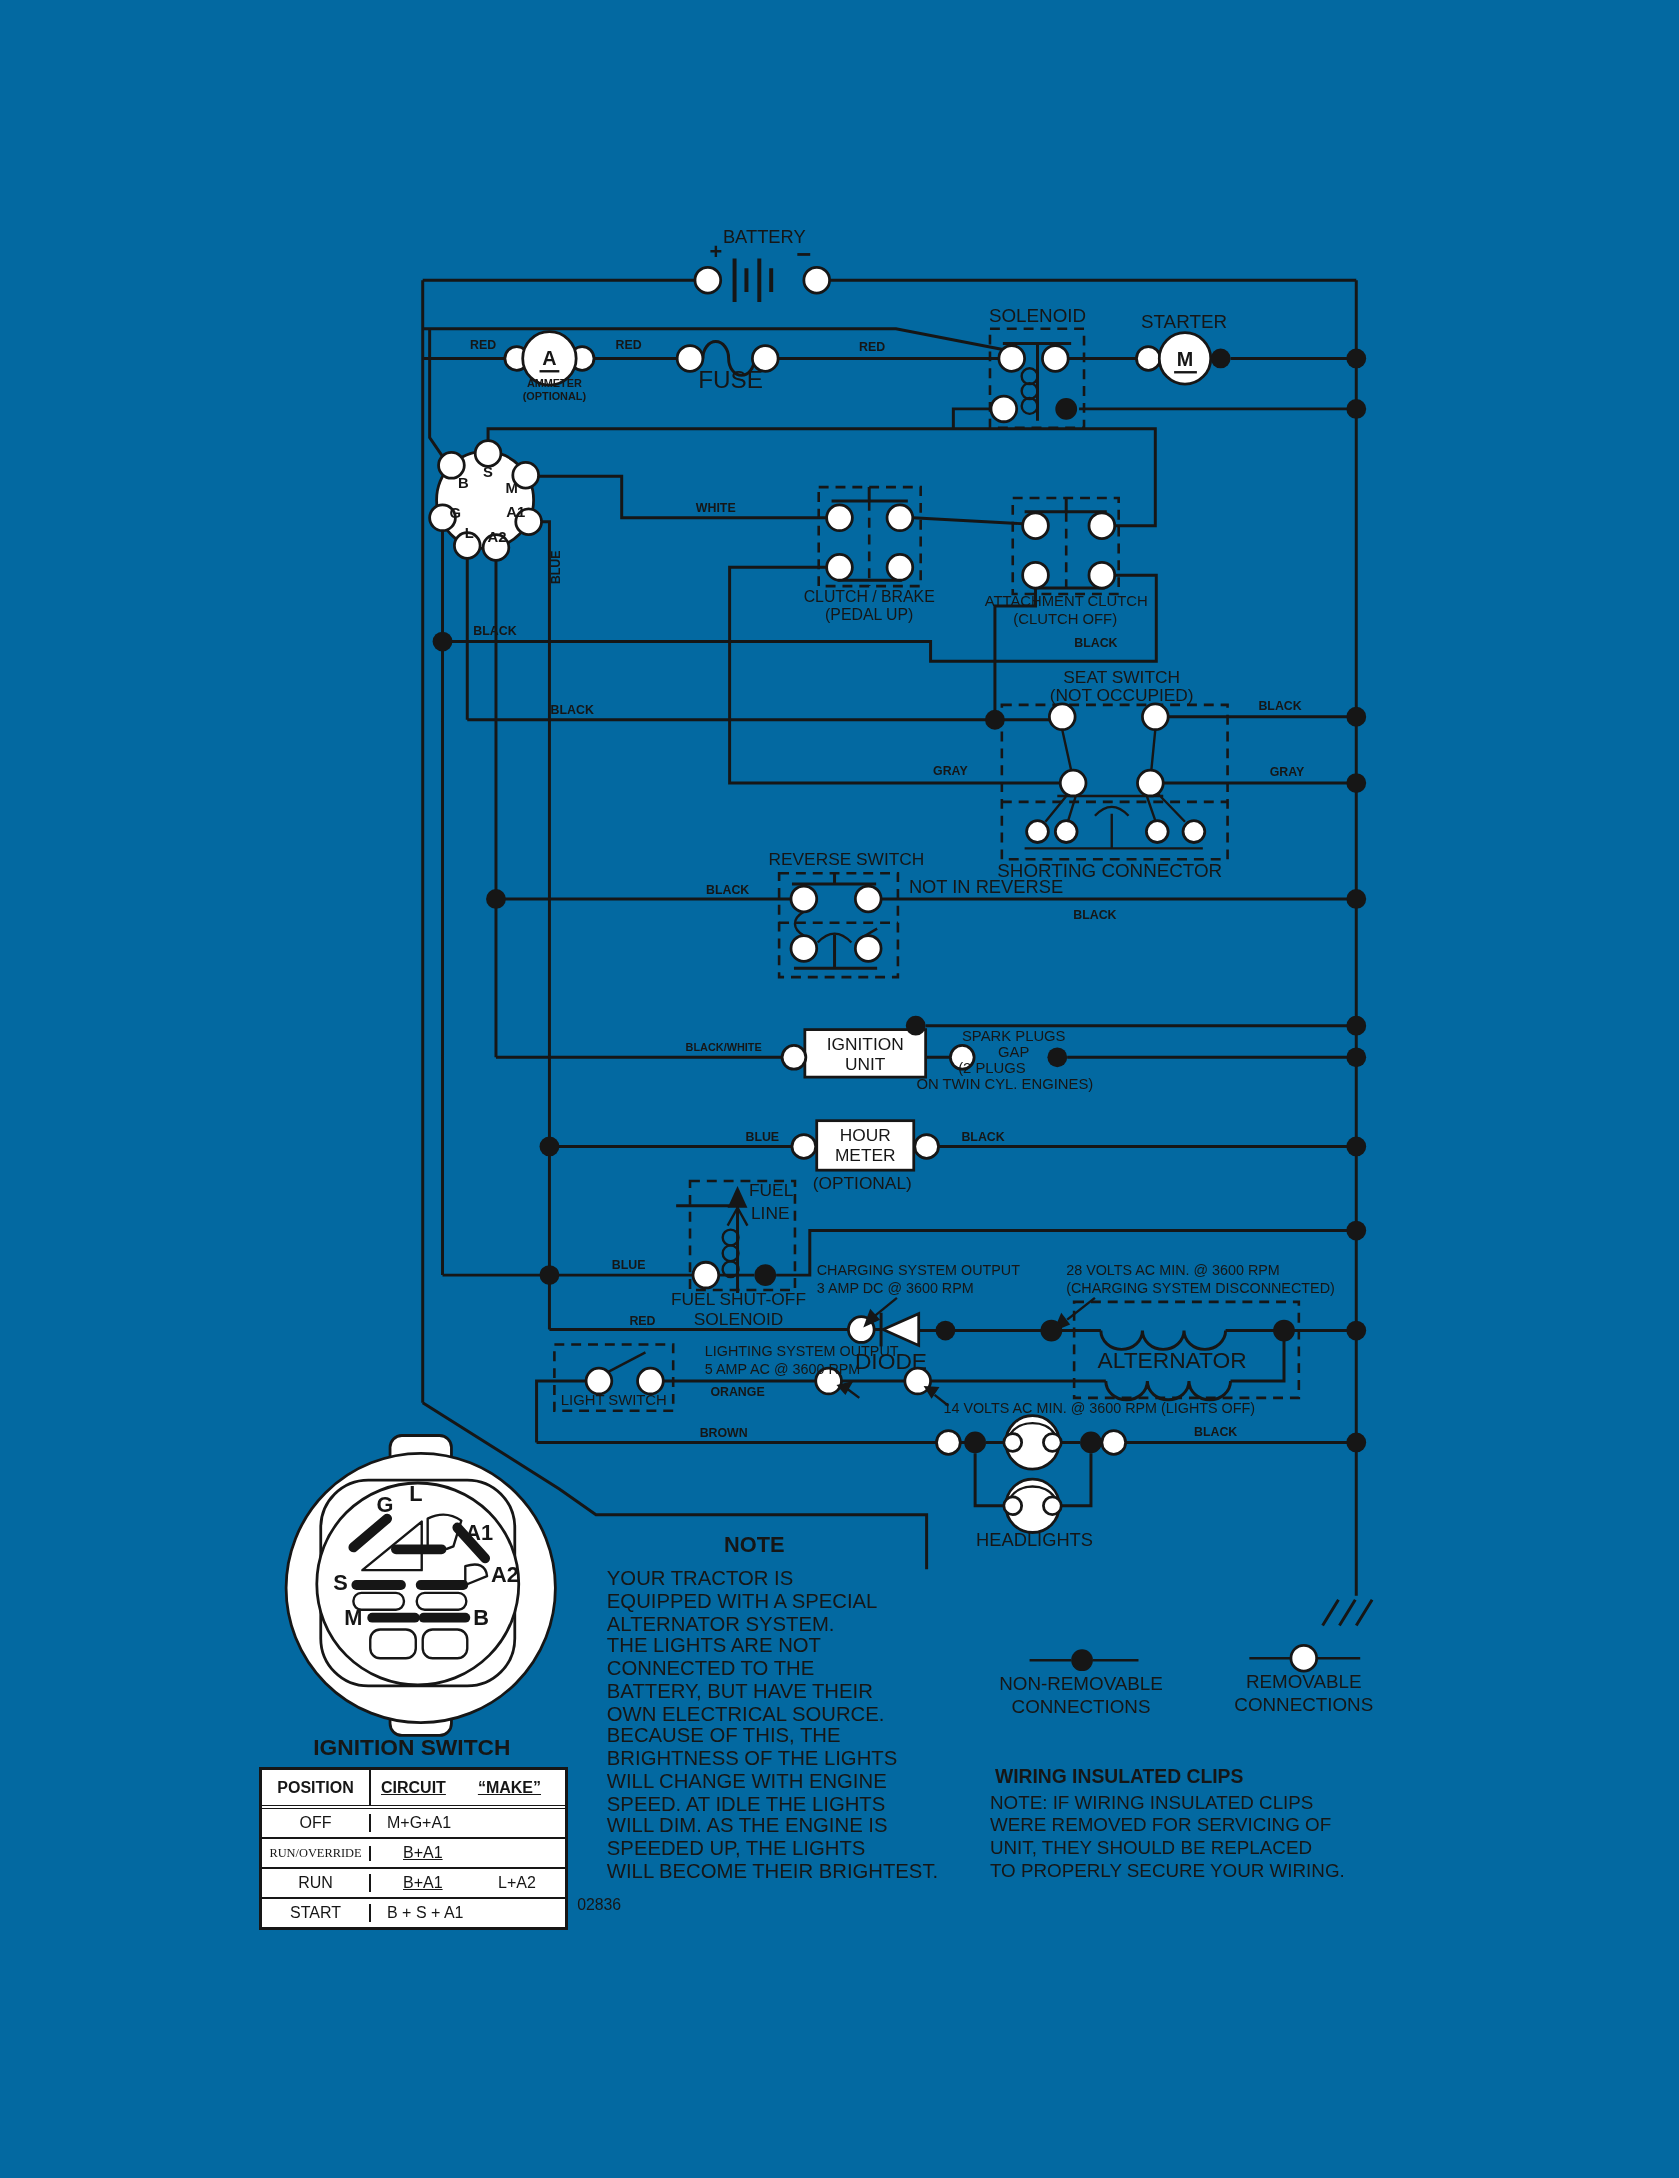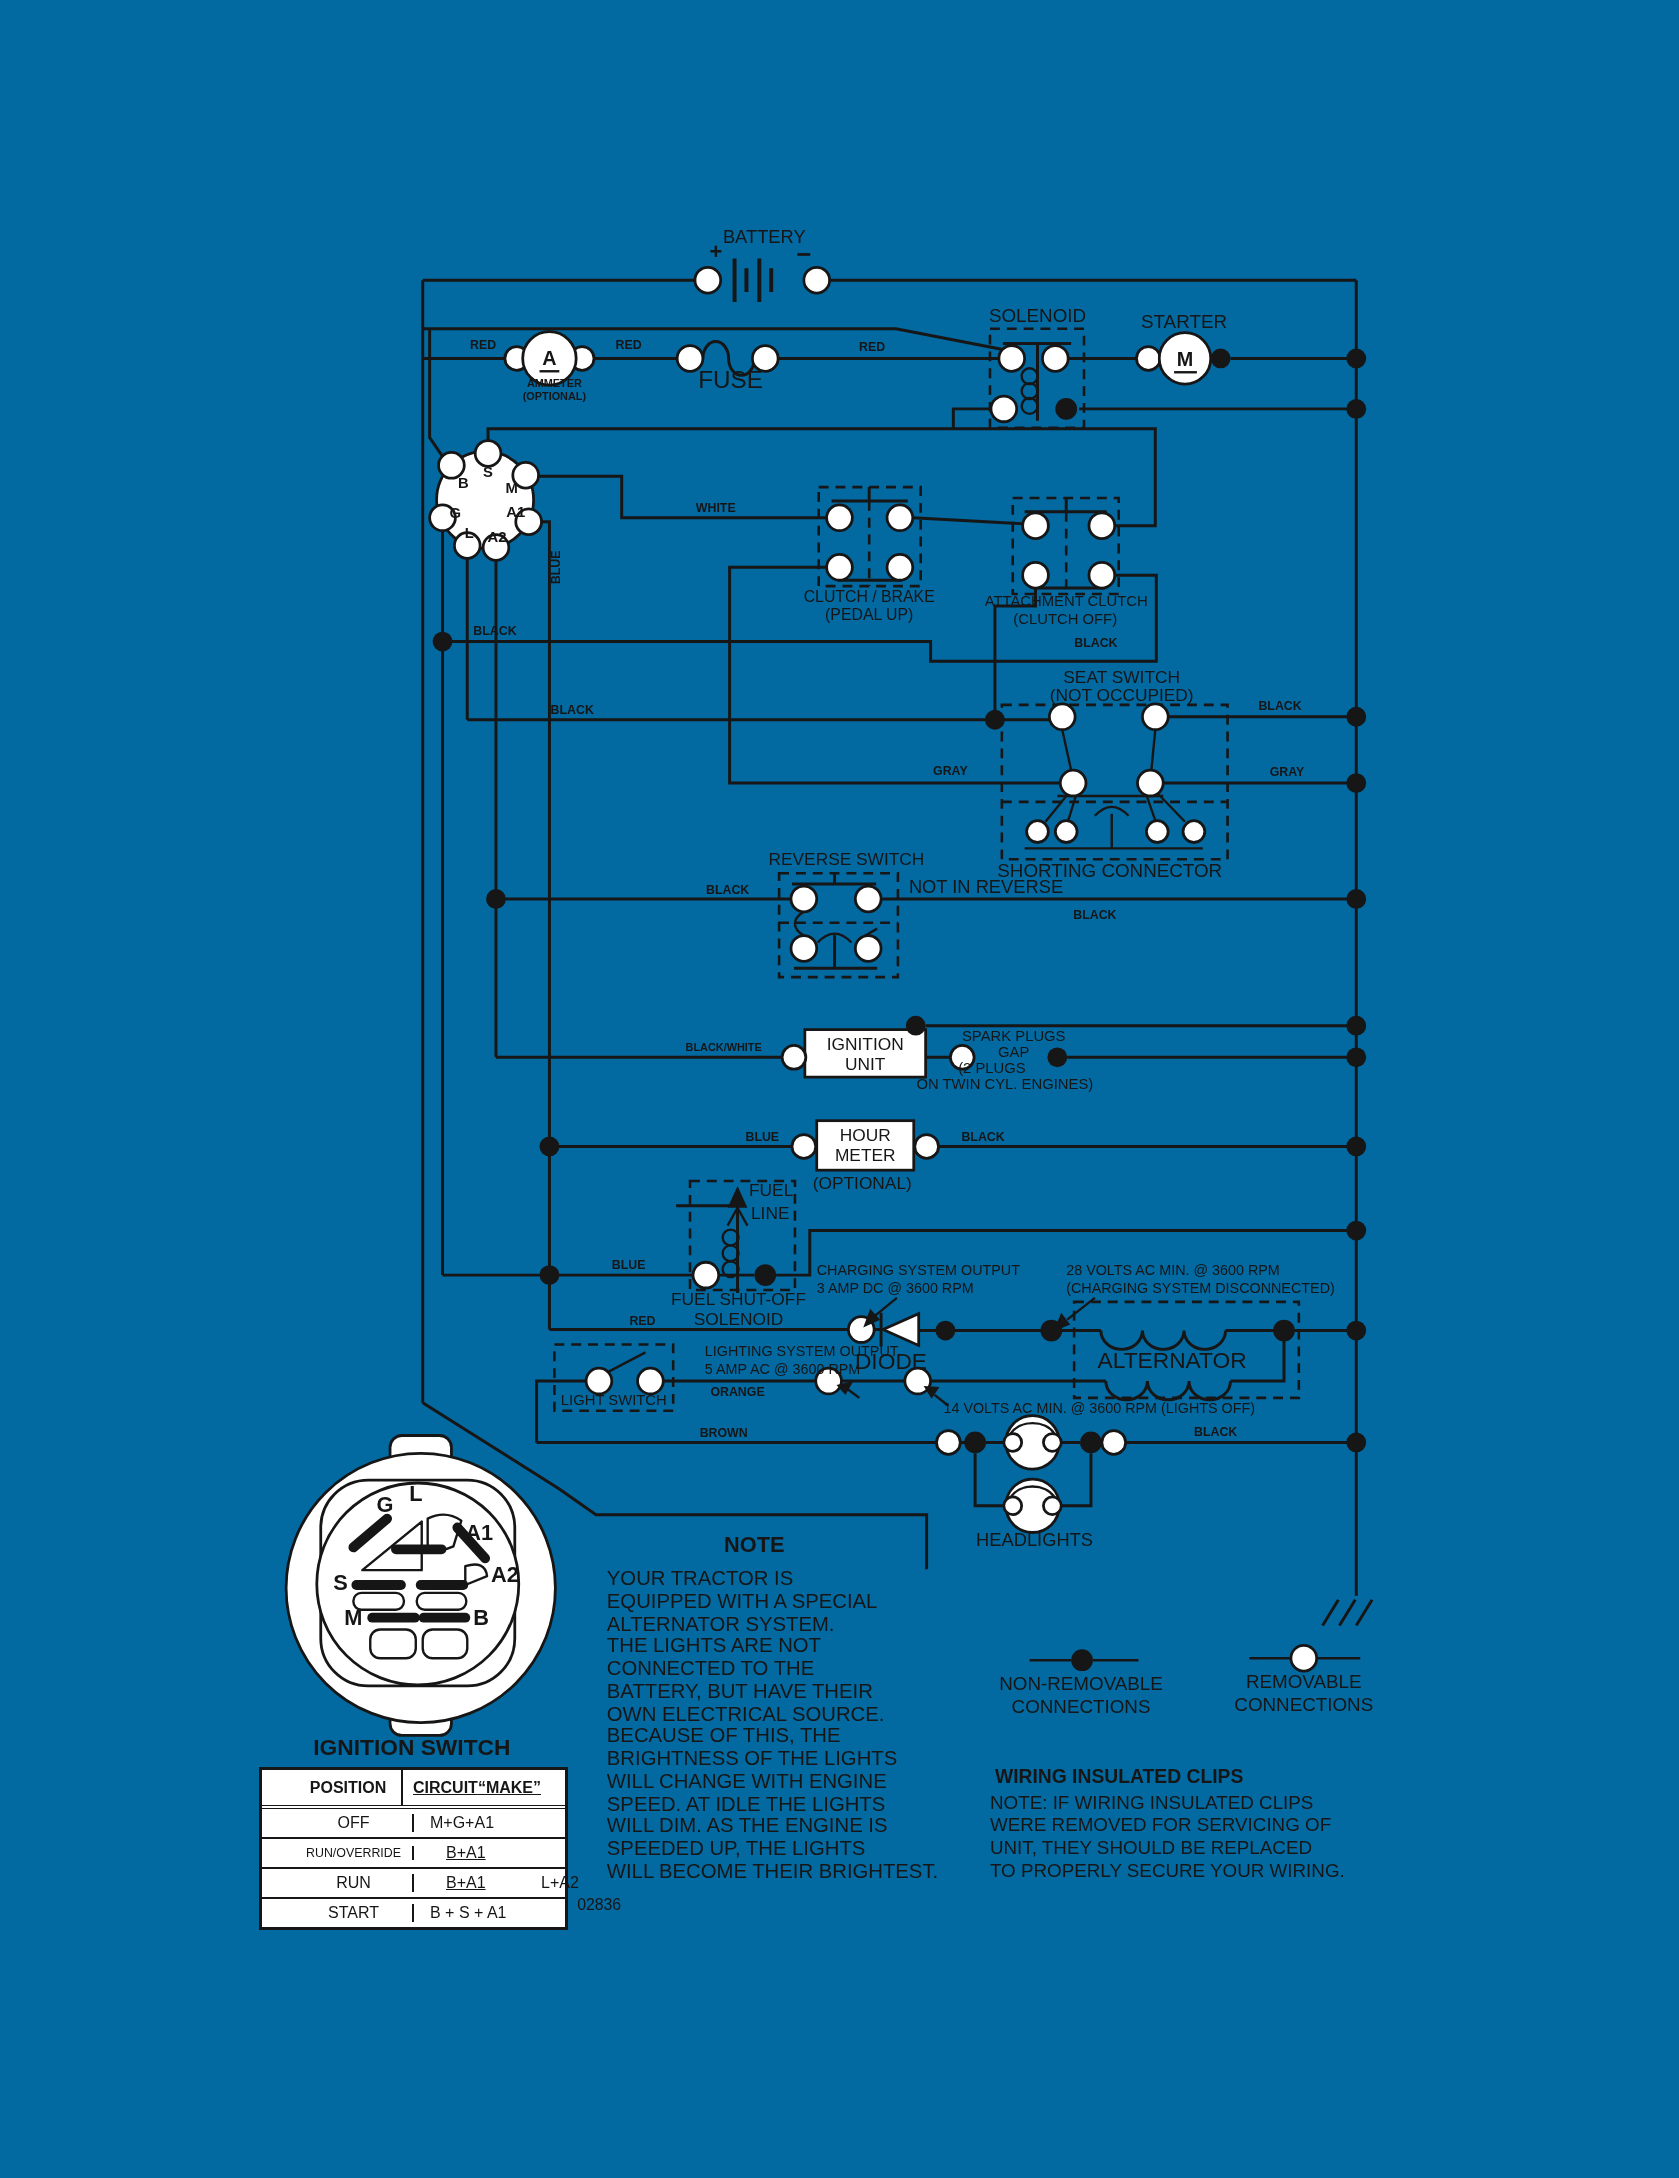--- a/index.html
+++ b/index.html
@@ -21,27 +21,27 @@
   .t19{font-size:19px;} .t19b{font-size:19.5px;font-weight:700;}
   .t20b{font-size:20px;font-weight:700;} .t21{font-size:20.5px;}
   .t22b{font-size:22px;font-weight:700;} .t23{font-size:23px;} .t23b{font-size:23px;font-weight:700;}
   .t24{font-size:24.5px;} .t26b{font-size:26px;font-weight:700;}
   
   .tbl{position:absolute;left:259px;top:1767px;width:309px;border:3px solid #161616;background:#fff;box-sizing:border-box;}
   .tr{display:flex;align-items:stretch;}
   .tr.head{height:35px;border-bottom:4px double #161616;font-weight:700;}
   .tr.row{height:28px;border-bottom:2.5px solid #161616;align-items:center;}
   .tr.row:last-child{border-bottom:none;border-radius:9px;}
-  .c1{width:119px;border-right:2.5px solid #161616;display:flex;align-items:center;justify-content:center;font-size:16px;box-sizing:border-box;margin-left:33px;}
+  .c1{width:109px;border-right:2.5px solid #161616;display:flex;align-items:center;justify-content:center;font-size:16px;box-sizing:border-box;}
   .c2{flex:1;display:flex;align-items:center;position:relative;font-size:16px;}
   .head .c2{justify-content:space-between;padding:0 24px 0 10px;text-decoration:underline;}
   .c2 .circuit{margin-left:16px;}
   .c2 .circuit.indent{margin-left:32px;text-decoration:underline;}
   .c2 .make{position:absolute;left:127px;}
-  .small-pos{font-size:12.4px;}
+  .small-pos{font-size:12.4px;font-family:Liberation Serif, serif;}
 </style>
 </head>
 <body>
 
 <div class="page">
 <svg width="1679" height="2178" viewBox="0 0 1696 2200">
 
   <g>
     <path class="w" d="M427,283 H702 M838,283 H1370 M427,283 V1417 M1370,283 V1612"></path>
     <path class="w" d="M427,332 H905 L1013,353 M434,332 V442 L447,461 M427,362 H510 M600,362 H684 M786,362 H1009"></path>

